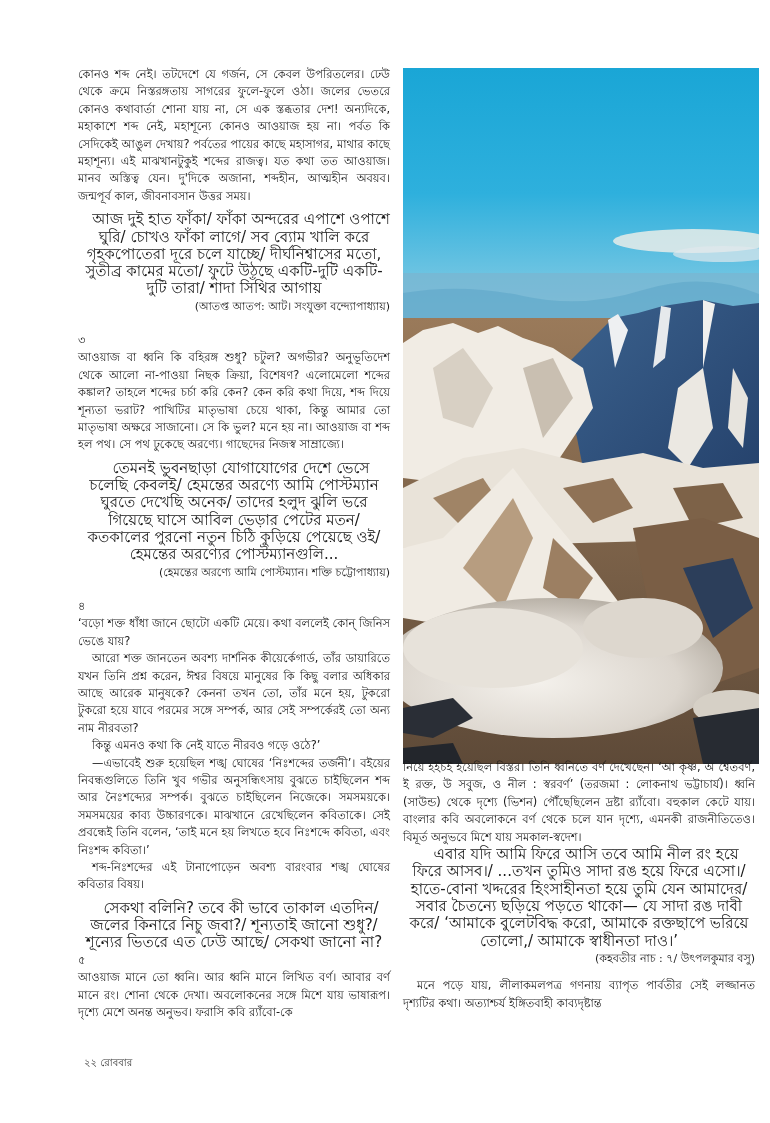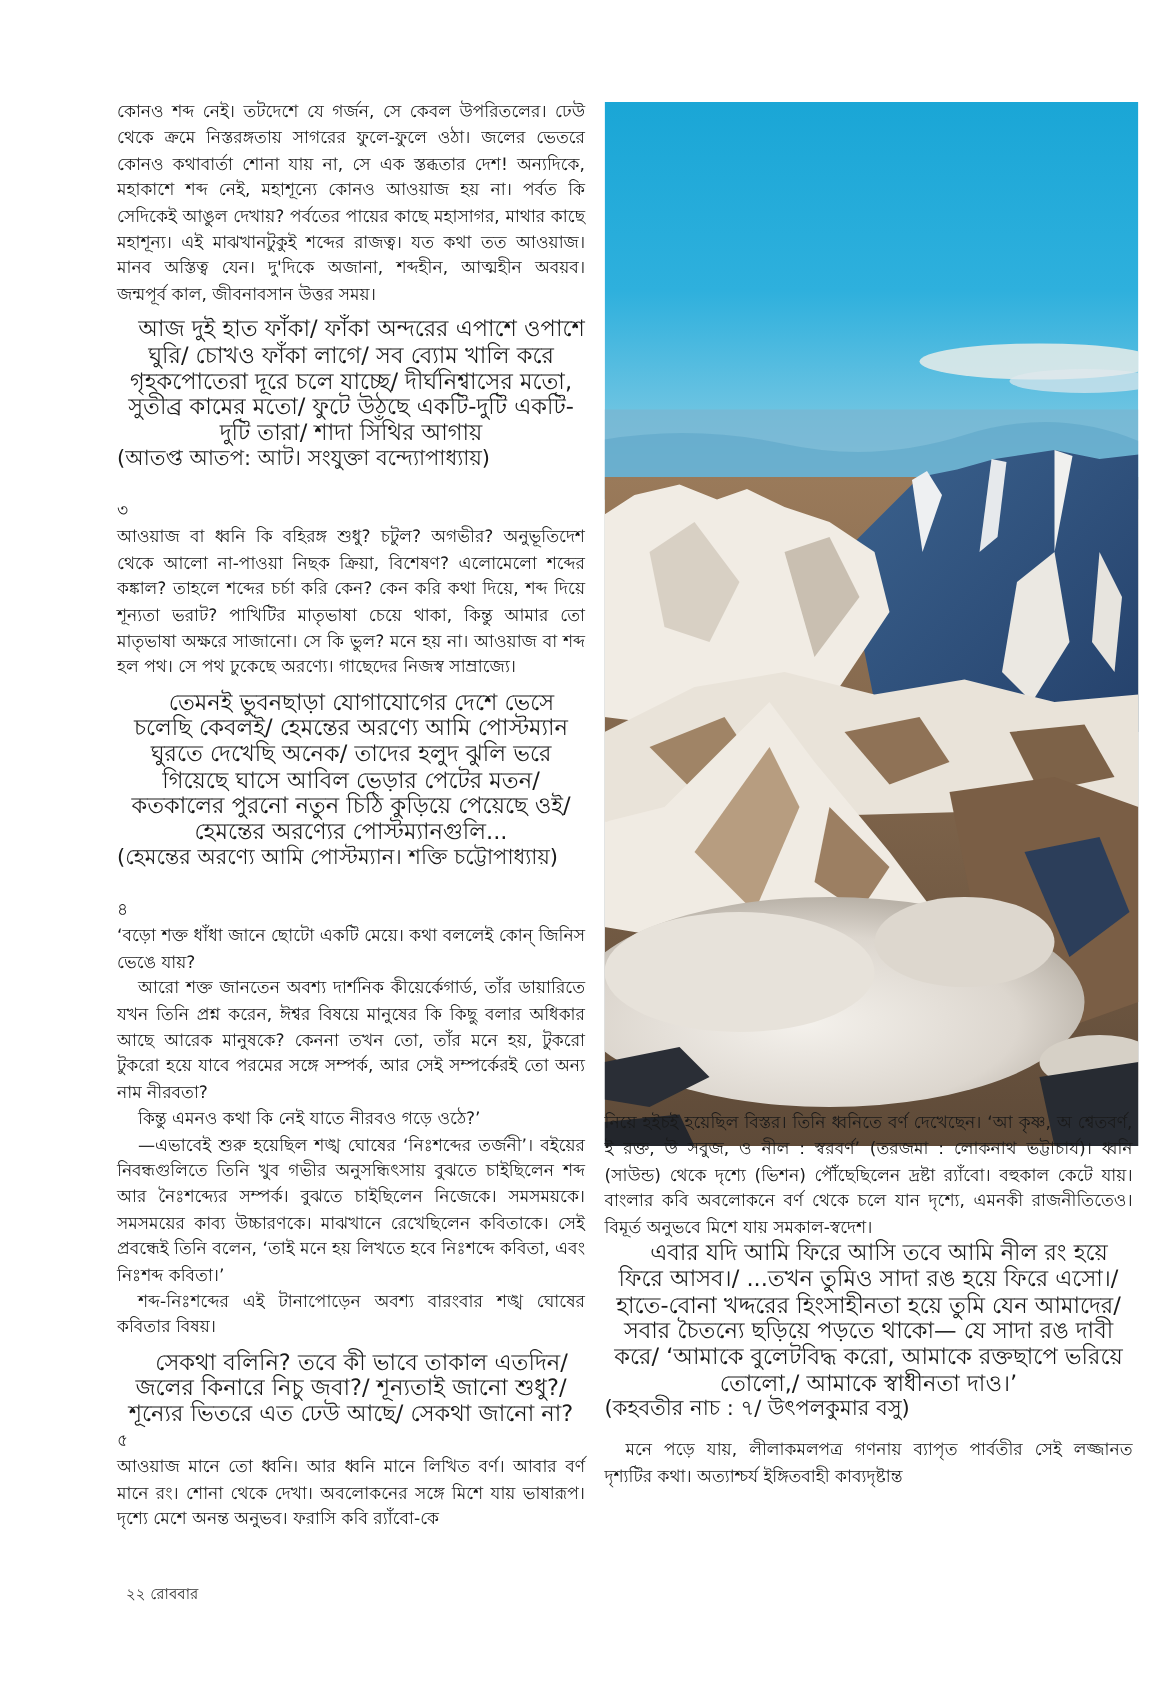--- a/index.html
+++ b/index.html
@@ -1,25 +1,25 @@
 <!DOCTYPE html>
 <html><head>
 <meta charset="utf-8">
 <style>
   html, body { margin: 0; padding: 0; background: #ffffff; }
   body { width: 770px; height: 1123px; position: relative; overflow: hidden;
          font-family: "DejaVu Sans", sans-serif; color: #1a1a1a; }
   .col { position: absolute; }
   #left-col { left: 78px; top: 66px; width: 312px; }
-  #right-col { left: 403px; top: 740px; width: 352px; }
+  #right-col { left: 403px; top: 759px; width: 352px; }
   .para { font-size: 11.4px; line-height: 17.4px; margin: 0; text-align: justify; }
   .para.indent { text-indent: 14px; }
   .poem { font-size: 15px; line-height: 17.3px; margin: 0; text-align: center; }
   .poem.indent { text-indent: 14px; }
-  .cite { font-size: 14px; line-height: 17.3px; text-align: left; margin: 0; }
+  .cite { font-size: 11px; line-height: 17.3px; text-align: right; margin: 0; }
   .secnum { font-size: 11.4px; line-height: 17.4px; margin: 0; }
   .gap-lg { height: 17px; }
   .gap-md { height: 10px; }
   .gap-sm { height: 6px; }
   #photo { position: absolute; left: 403px; top: 68px; width: 356px; height: 696px; overflow: hidden; }
   #photo svg { display: block; }
   #footer { position: absolute; left: 84px; top: 1055px; font-size: 10px; color: #333; }
 </style>
 </head>
 <body>

